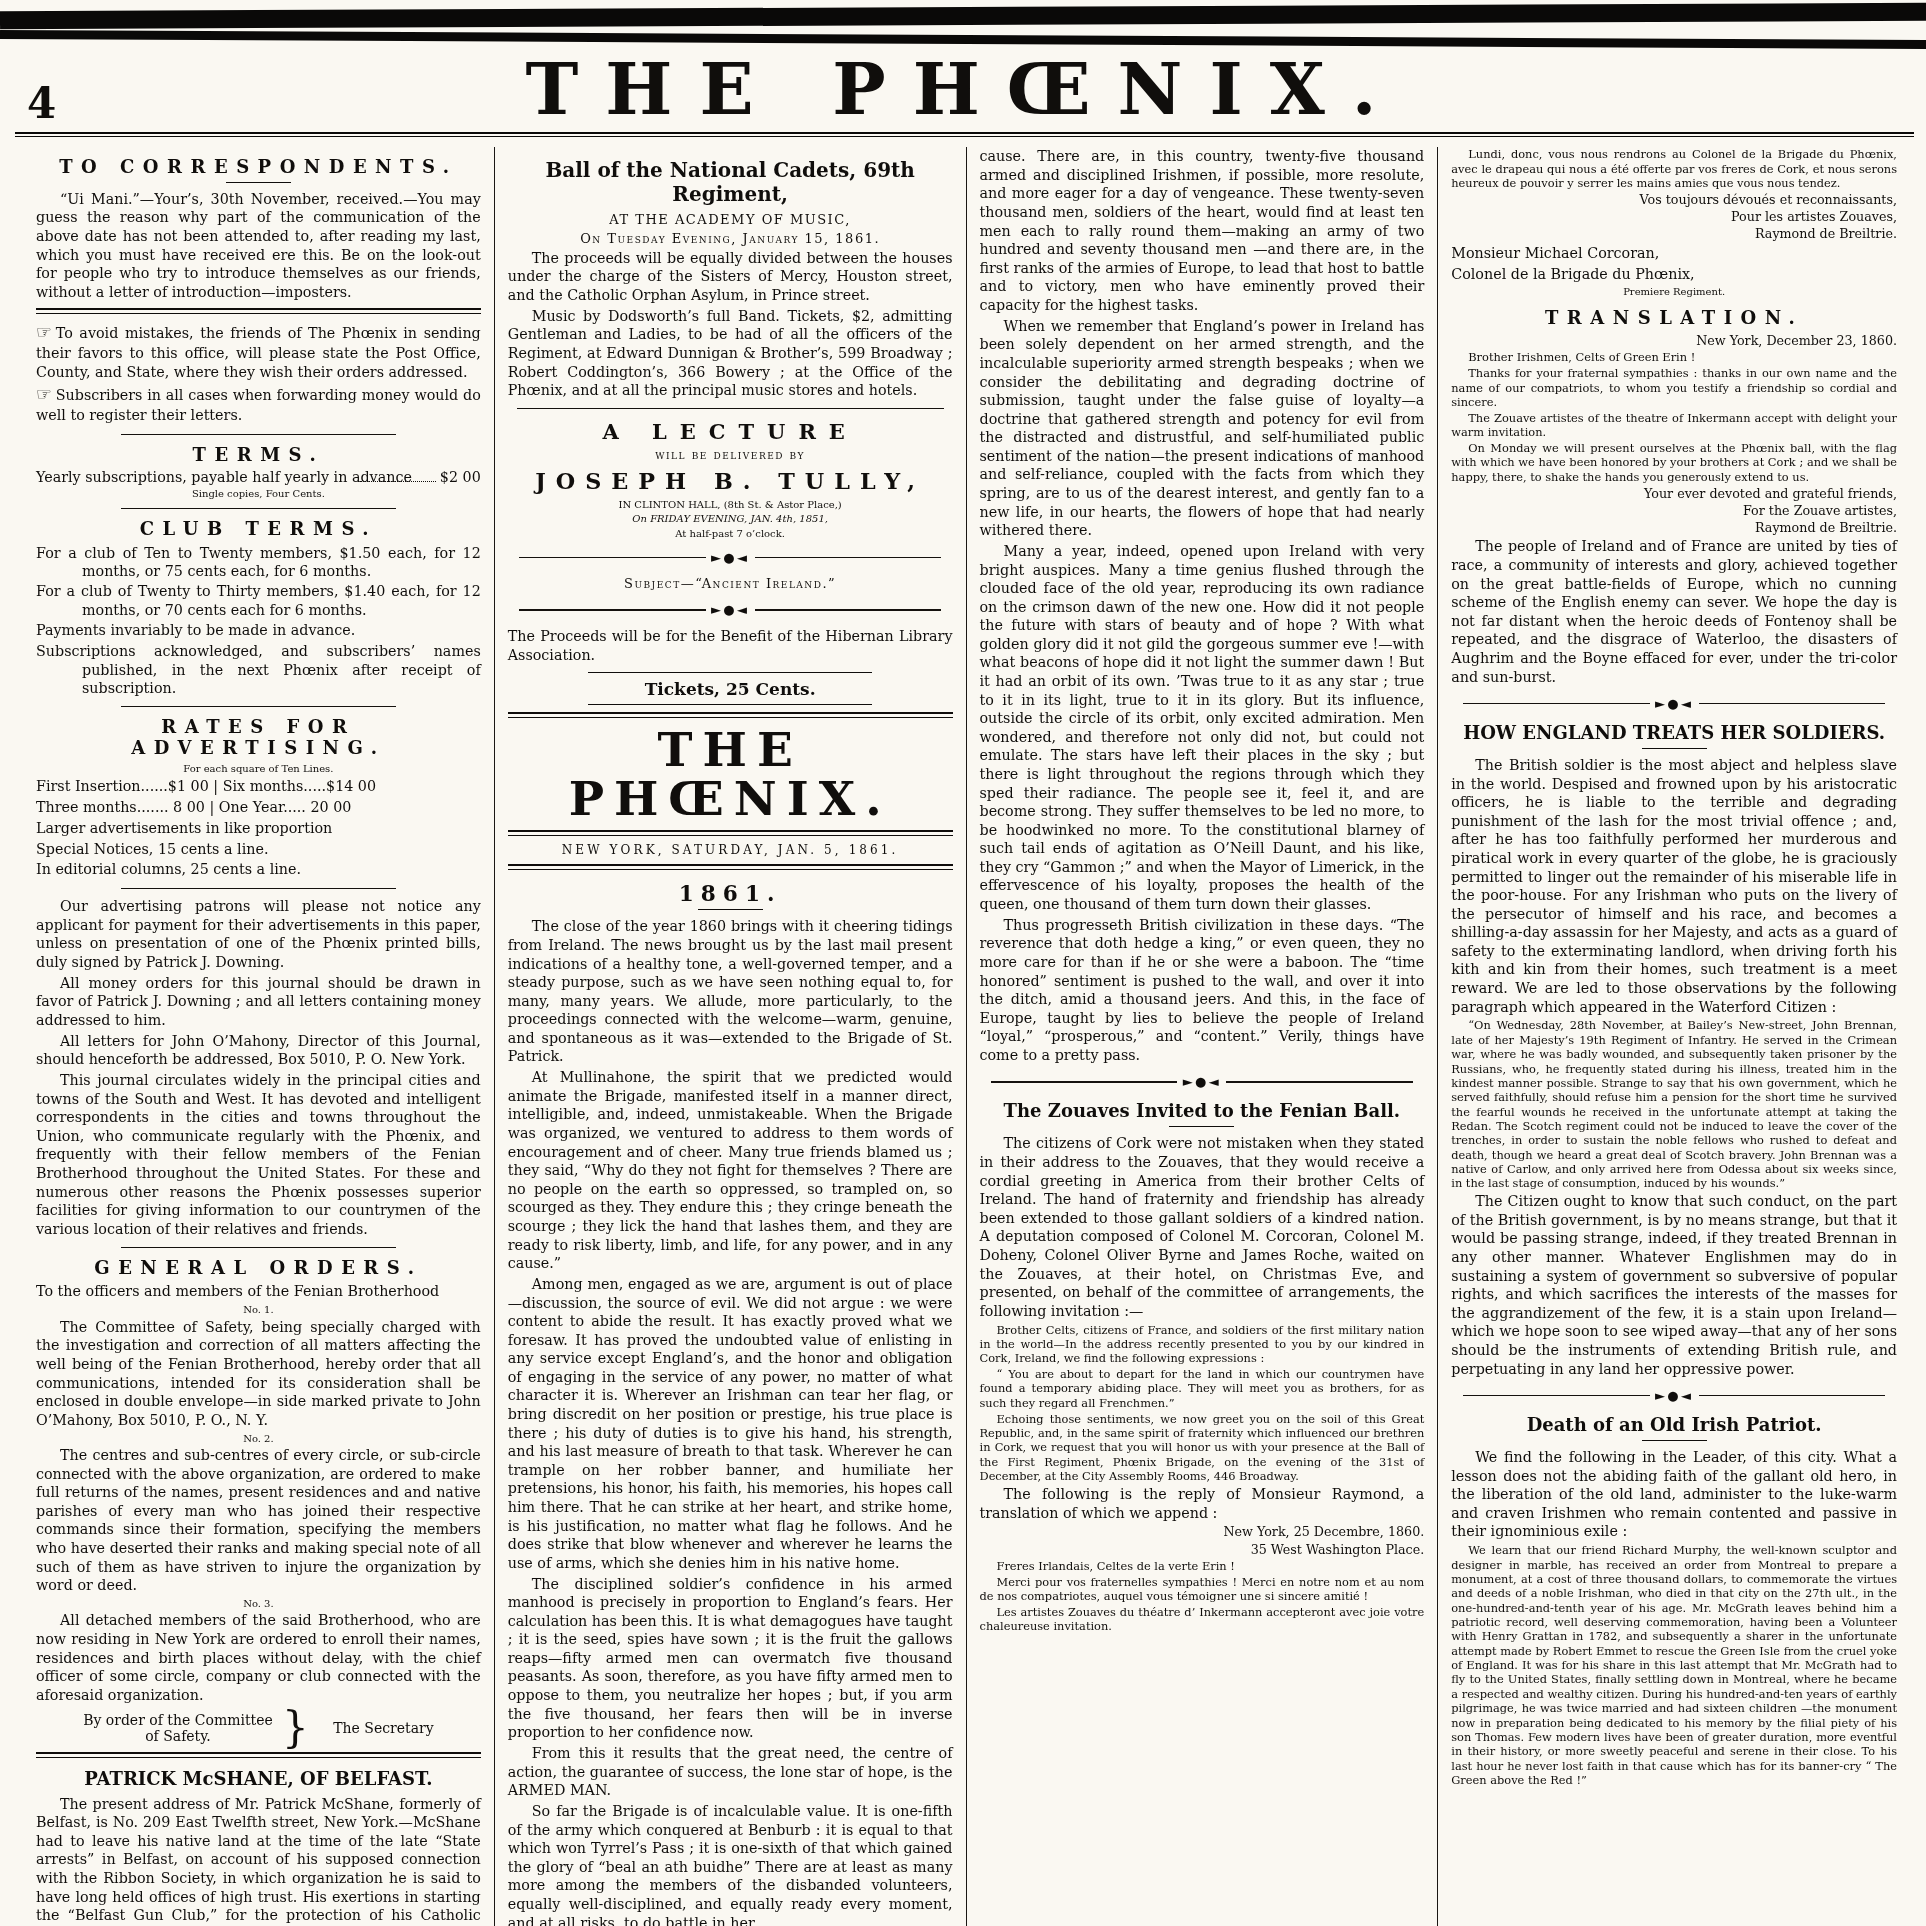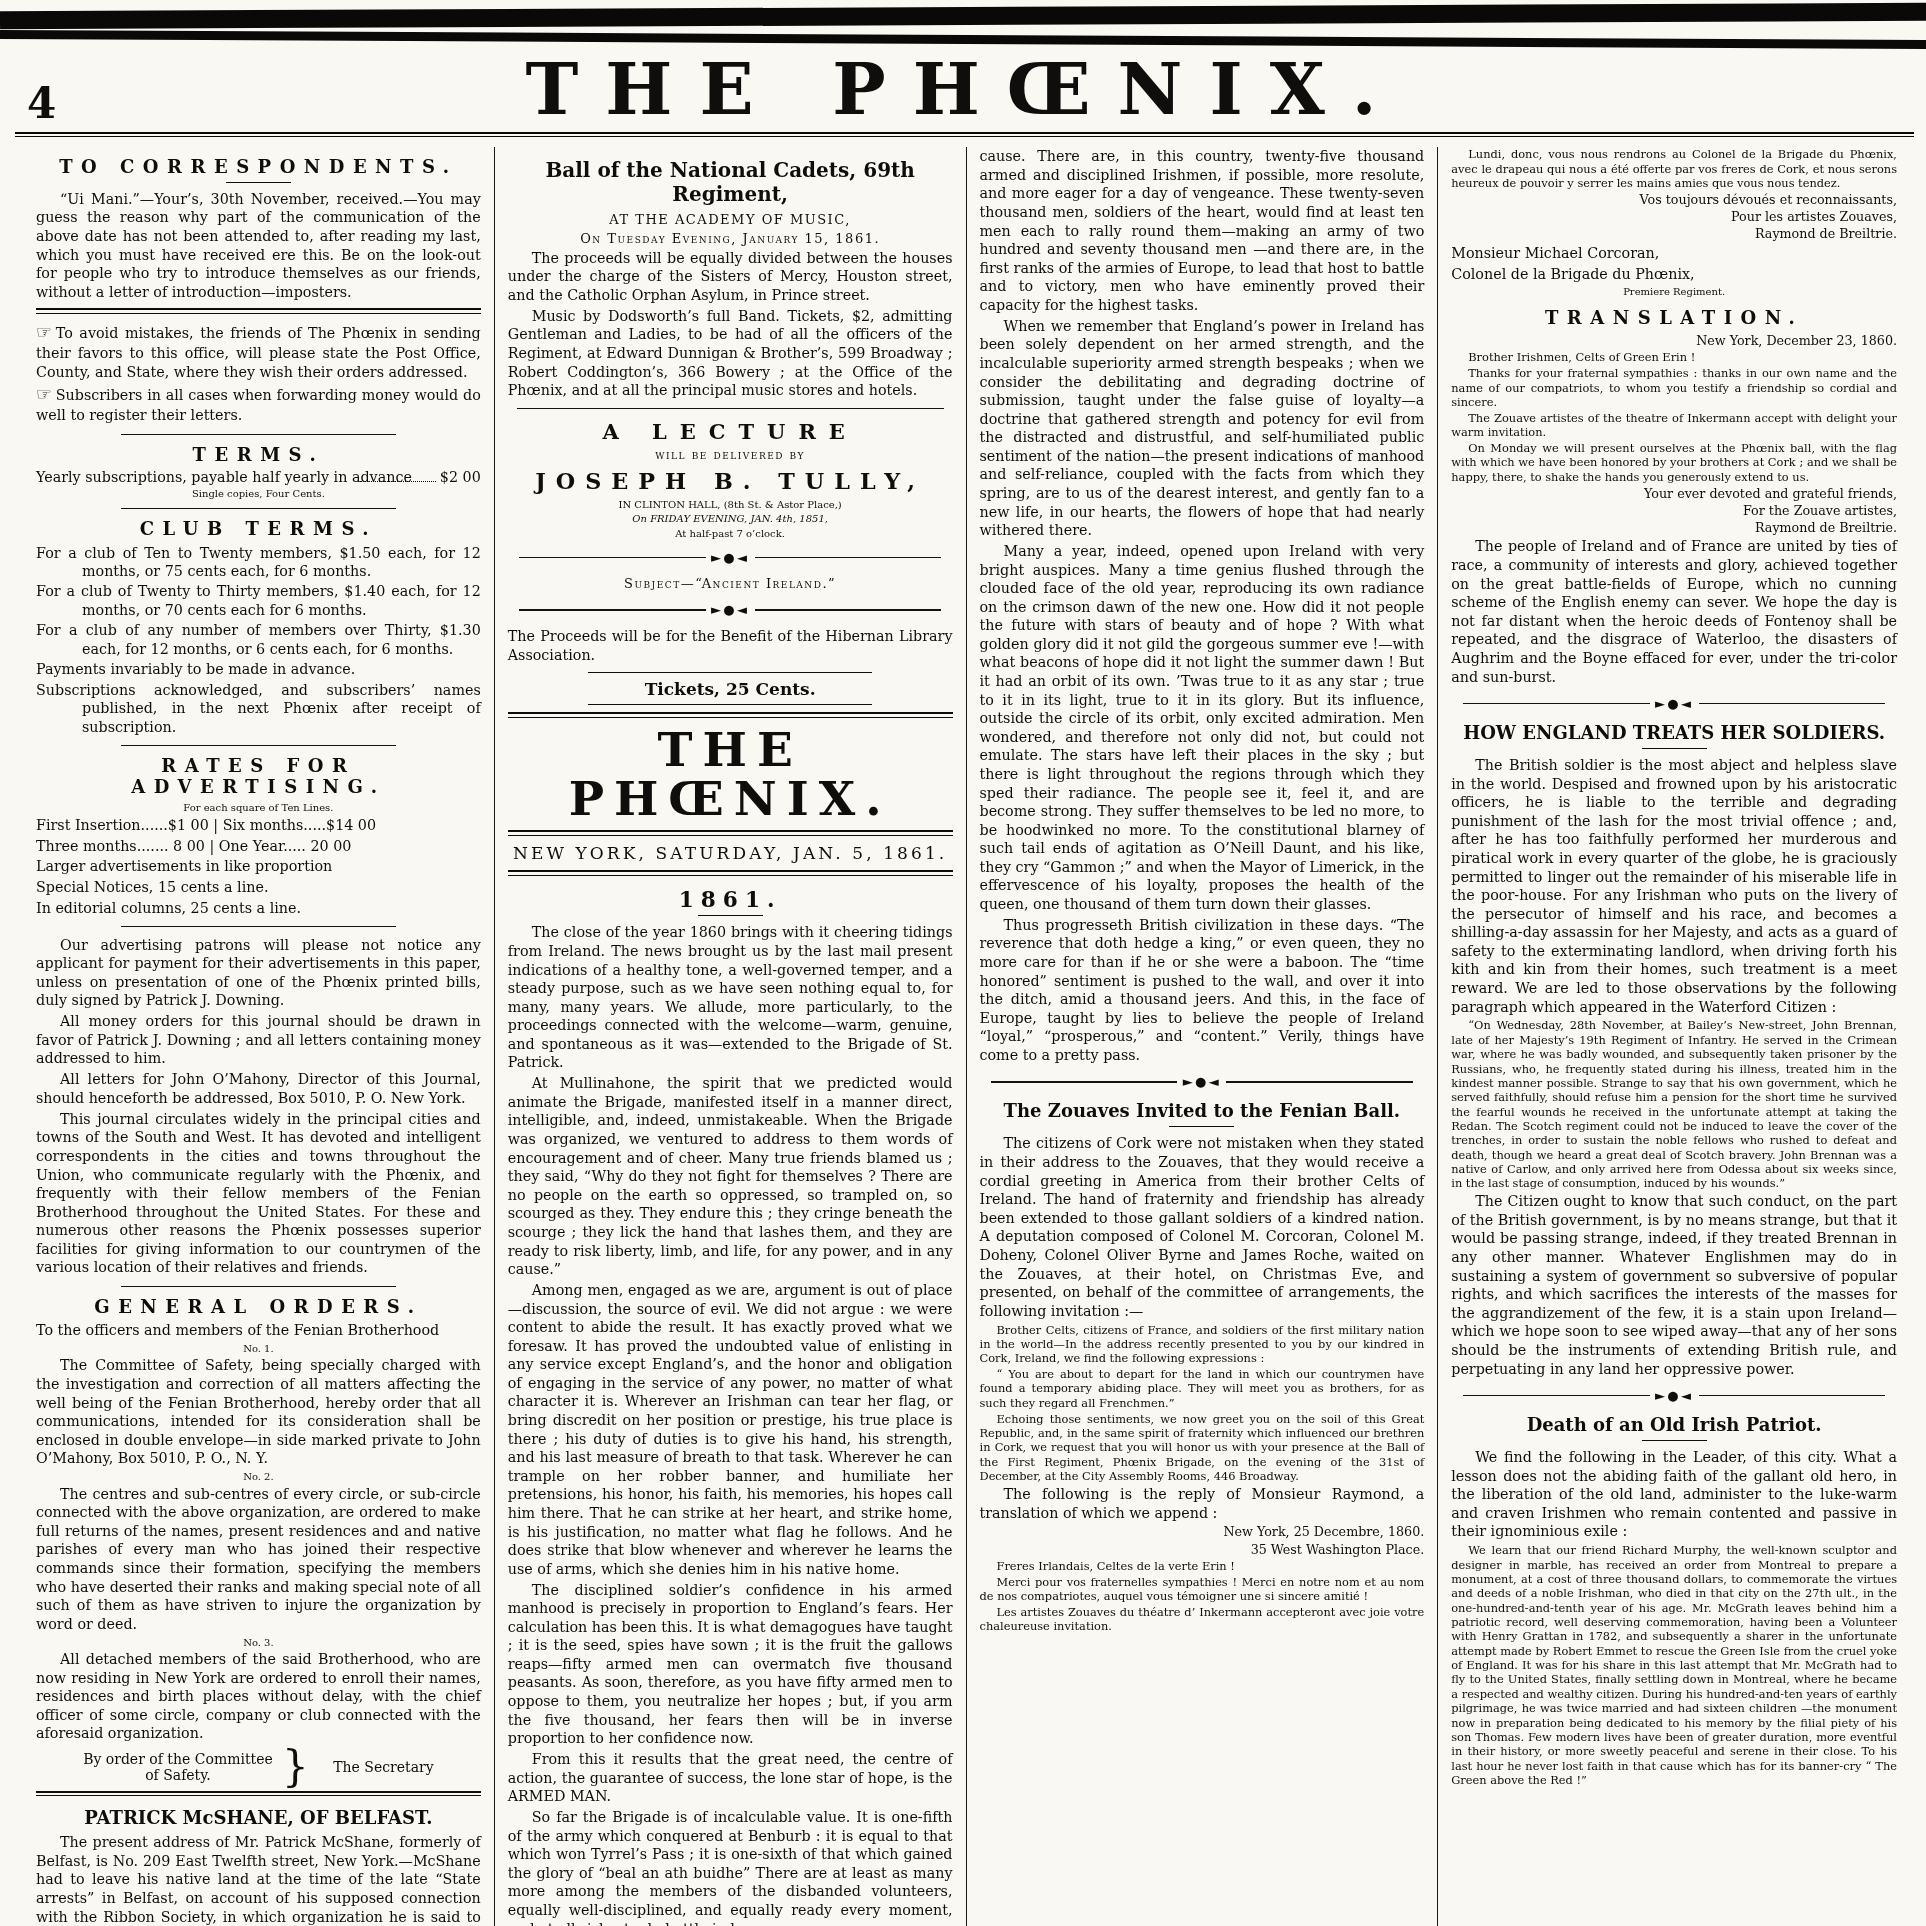--- a/index.html
+++ b/index.html
@@ -30,21 +30,21 @@
   .sc{font-size:13px;line-height:1.35;text-align:center;font-variant:small-caps;letter-spacing:1.5px;margin:1.5px 0;}
   .it{font-style:italic;}
   .hang{font-size:14.3px;line-height:1.3;text-align:justify;padding-left:46px;text-indent:-46px;margin:0 0 1.5px 0;}
   .rule{border:none;border-top:1.2px solid #15120f;margin:8.5px auto;width:62%;}
   .rule.full{width:96%;border-top-width:1.5px;}
   .drule{border-top:2.7px solid #0f0d0b;height:2.7px;border-bottom:1.2px solid #0f0d0b;margin:7px 0;}
   .orn{display:flex;align-items:center;margin:10px 11.6px;}
   .orn .l{flex:1;height:1.5px;background:#15120f;}
   .orn .g{font-size:13px;padding:0 5.4px;letter-spacing:2.3px;}
   .mast2{font-size:47px;font-weight:bold;text-align:center;letter-spacing:10px;line-height:1.05;margin:3.9px 0 2.3px 0;}
-  .date{font-size:17px;text-align:center;letter-spacing:3.1px;margin:5.4px 0;font-variant:small-caps;}
+  .date{font-size:12px;text-align:center;letter-spacing:3.1px;margin:5.4px 0;font-variant:small-caps;}
   .tickets{font-size:17px;font-weight:bold;text-align:center;margin:7.7px auto 3.1px auto;padding:5.4px 0;
            border-top:1.5px solid #100e0c;border-bottom:1.5px solid #100e0c;width:64%;}
   .leader{display:flex;font-size:14.3px;align-items:baseline;margin:0 0 1.5px 0;}
   .leader .lbl{white-space:nowrap;}
   .leader .dots{flex:1;border-bottom:1.5px dotted #100e0c;margin:0 3.9px 3.1px 3.9px;}
   .leader .val{white-space:nowrap;}
   .sig{display:flex;justify-content:center;align-items:center;font-size:14px;margin:7px 0;}
   .sig .lines{text-align:left;}
   .sig .brace{font-size:42px;font-weight:normal;margin:0 9.2px;line-height:.8;}
   .sig .who{margin-left:15.4px;}
@@ -80,21 +80,20 @@
         <div class="leader">
           <span class="lbl" style="max-width: 72%;">Yearly subscriptions, payable half yearly in advance</span>
           <span class="dots"></span>
           <span class="val">$2 00</span>
         </div>
         <p class="pc">Single copies, Four Cents.</p>
         <hr class="rule">
         <div class="h1">CLUB TERMS.</div>
         <p class="hang">For a club of Ten to Twenty members, $1.50 each, for 12 months, or 75 cents each, for 6 months.</p>
         <p class="hang">For a club of Twenty to Thirty members, $1.40 each, for 12 months, or 70 cents each for 6 months.</p>
-        <p class="hang">For a club of any number of members over Thirty, $1.30 each, for 12 months, or 6 cents each, for 6 months.</p>
         <p class="pn">Payments invariably to be made in advance.</p>
         <p class="hang">Subscriptions acknowledged, and subscribers’ names published, in the next Phœnix after receipt of subscription.</p>
         <hr class="rule">
         <div class="h1">RATES FOR ADVERTISING.</div>
         <p class="pc">For each square of Ten Lines.</p>
         <p class="pn">First Insertion......$1 00 | Six months.....$14 00</p>
         <p class="pn">Three months....... 8 00 | One Year..... 20 00</p>
         <p class="pn">Larger advertisements in like proportion</p>
         <p class="pn">Special Notices, 15 cents a line.</p>
         <p class="pn">In editorial columns, 25 cents a line.</p>

